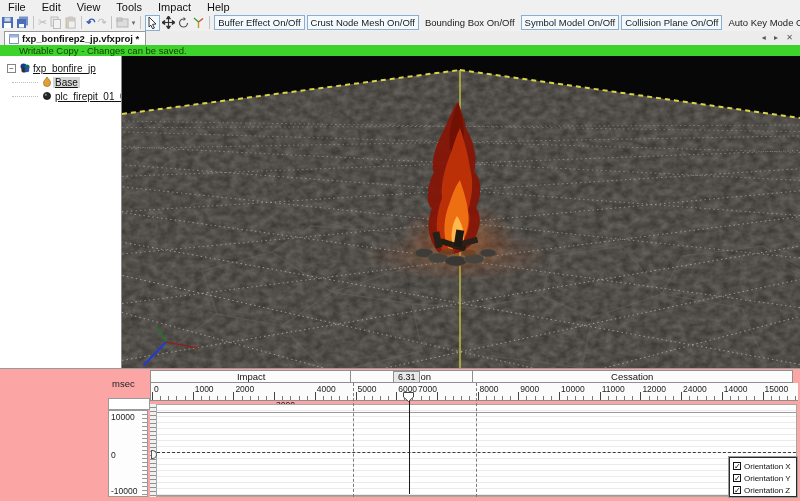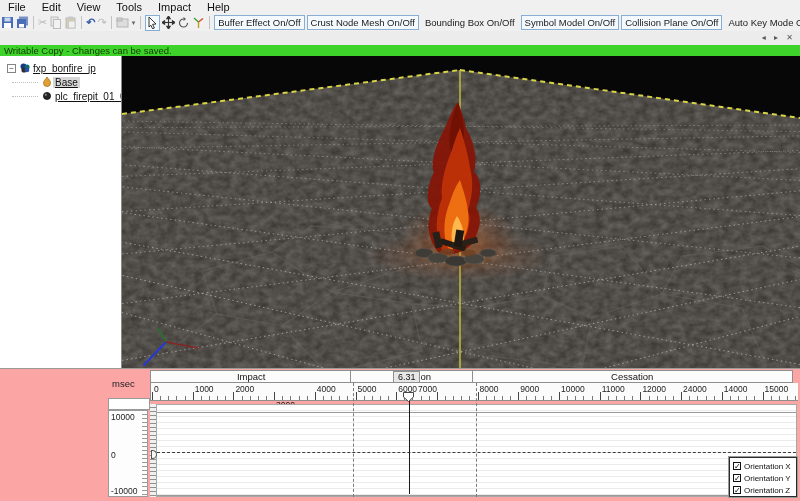--- a/index.html
+++ b/index.html
@@ -20,21 +20,21 @@
   .tb-caret{color:#666;font-size:7px;margin:0 2px;}
   .glyph-dis{color:#b9b9b9;font-size:11px;}
   .glyph-en{color:#3a5fa8;font-size:11px;font-weight:bold;}
   
   #tabbar{position:absolute;left:0;top:31px;width:800px;height:14px;background:#ececec;border-bottom:1px solid #b9b9b9;}
   #tab-active{position:absolute;left:4px;top:0;height:13px;padding:0 6px 0 4px;background:#fff;
               border:1px solid #989898;border-bottom:none;display:flex;align-items:center;font-size:9.5px;font-weight:bold;}
   #tab-nav{position:absolute;right:4px;top:2px;font-size:8px;color:#555;letter-spacing:3px;}
   
   #banner{position:absolute;left:0;top:45px;width:800px;height:11px;display:flex;align-items:center;
-          font-size:9.5px;padding-left:4px;box-sizing:border-box;color:#123a00;}
+          font-size:9.5px;padding-left:19px;box-sizing:border-box;color:#123a00;}
   
   #tree-panel{position:absolute;left:0;top:56px;width:122px;height:312px;background:#fff;
               border-right:1px solid #8a8a8a;box-sizing:border-box;font-size:10px;overflow:hidden;}
   .tree-row{position:relative;height:14px;display:flex;align-items:center;}
   .tree-expander{width:9px;height:9px;border:1px solid #848484;background:#fff;font-size:8px;line-height:7px;
                  text-align:center;margin-left:7px;box-sizing:border-box;color:#333;}
   .tree-label{padding:0 2px;text-decoration:underline;}
   .tree-label.selected{background:#d6d6d6;}
   .tree-icon{width:12px;height:12px;margin-left:3px;flex:0 0 12px;}
   .tree-indent{width:26px;flex:0 0 26px;border-bottom:1px dotted #bdbdbd;height:0;margin-left:12px;}
@@ -165,20 +165,27 @@
         <span class="tb-btn active">Buffer Effect On/Off</span>
         <span class="tb-btn active">Crust Node Mesh On/Off</span>
         <span class="tb-btn">Bounding Box On/Off</span>
         <span class="tb-btn active">Symbol Model On/Off</span>
         <span class="tb-btn active">Collision Plane On/Off</span>
         <span class="tb-btn">Auto Key Mode On/Off</span>
       </span>
   </div>
 
   <div id="tabbar">
+    <div id="tab-active">
+      <svg width="10" height="10" style="margin-right:3px">
+          <rect x="0.5" y="0.5" width="9" height="9" fill="#fff" stroke="#7a93c4"></rect>
+          <rect x="0.5" y="0.5" width="9" height="3" fill="#9cb4d8"></rect>
+        </svg>
+      <span>fxp_bonfirep2_jp.vfxproj *</span>
+    </div>
     <span id="tab-nav">
       <span>◂</span>
       <span>▸</span>
       <span>✕</span>
     </span>
   </div>
 
   <div id="banner" style="background: rgb(62, 211, 42);">
     <span>Writable Copy - Changes can be saved.</span>
   </div>

